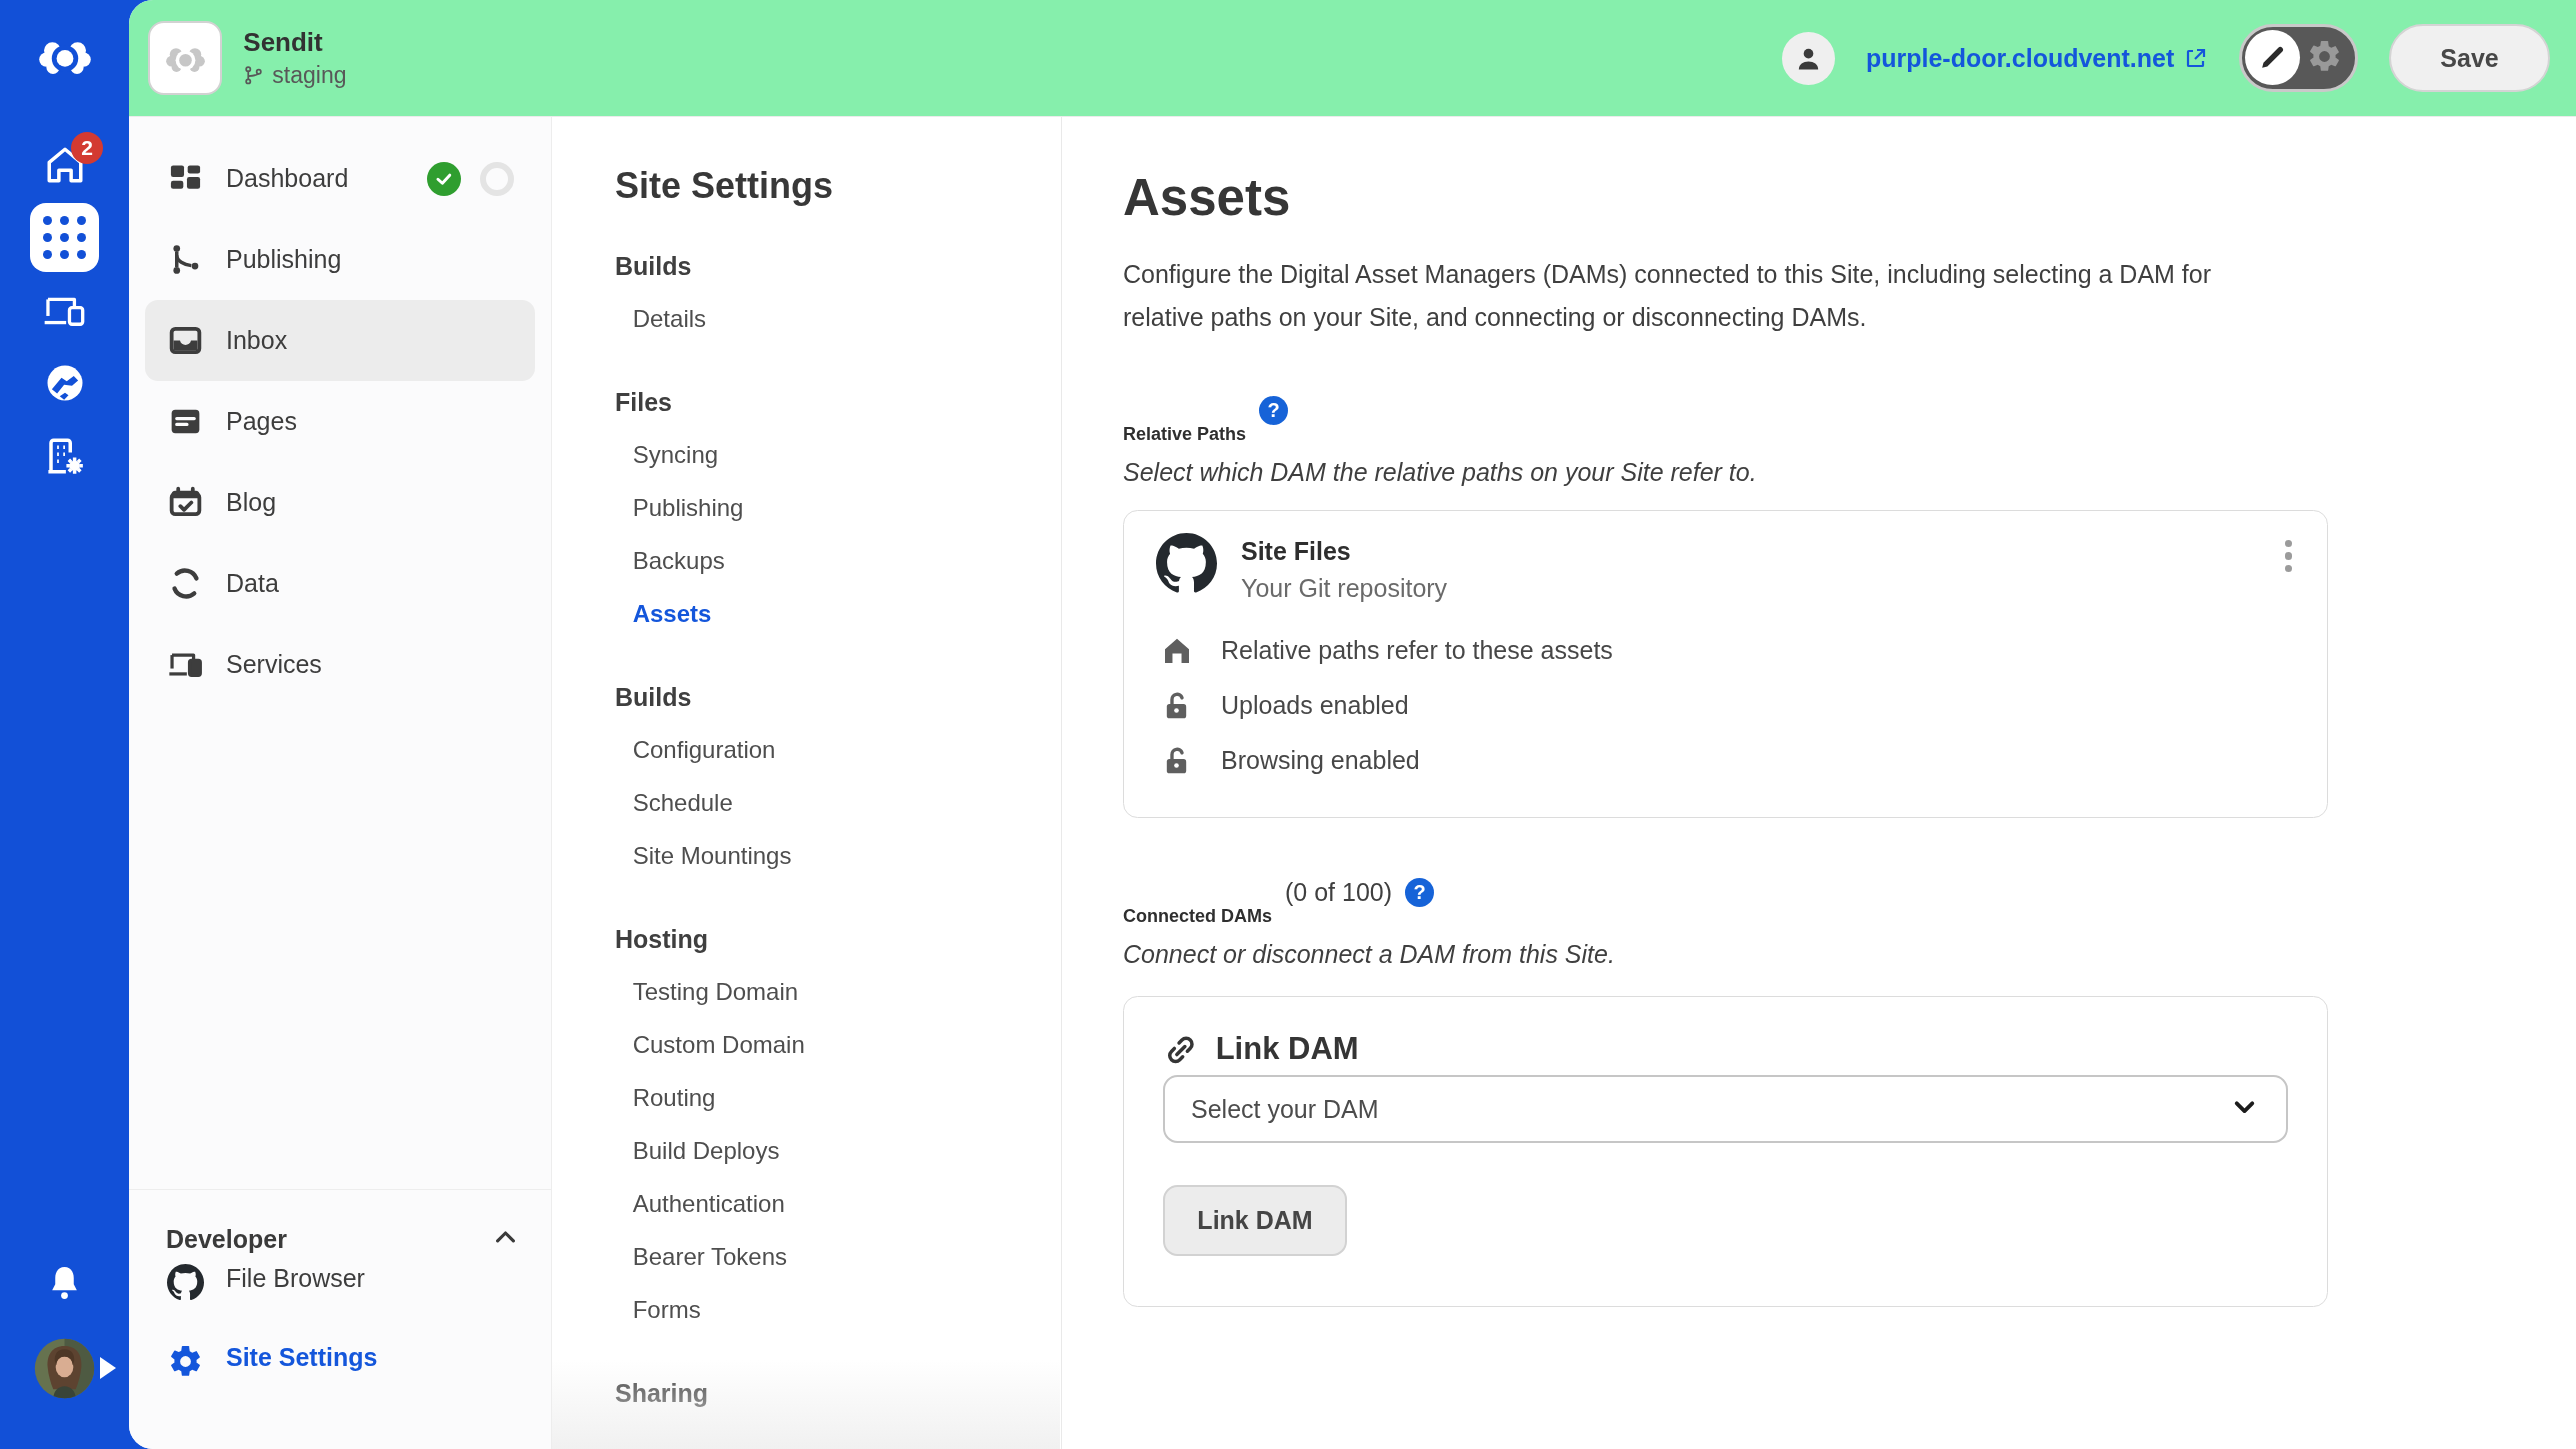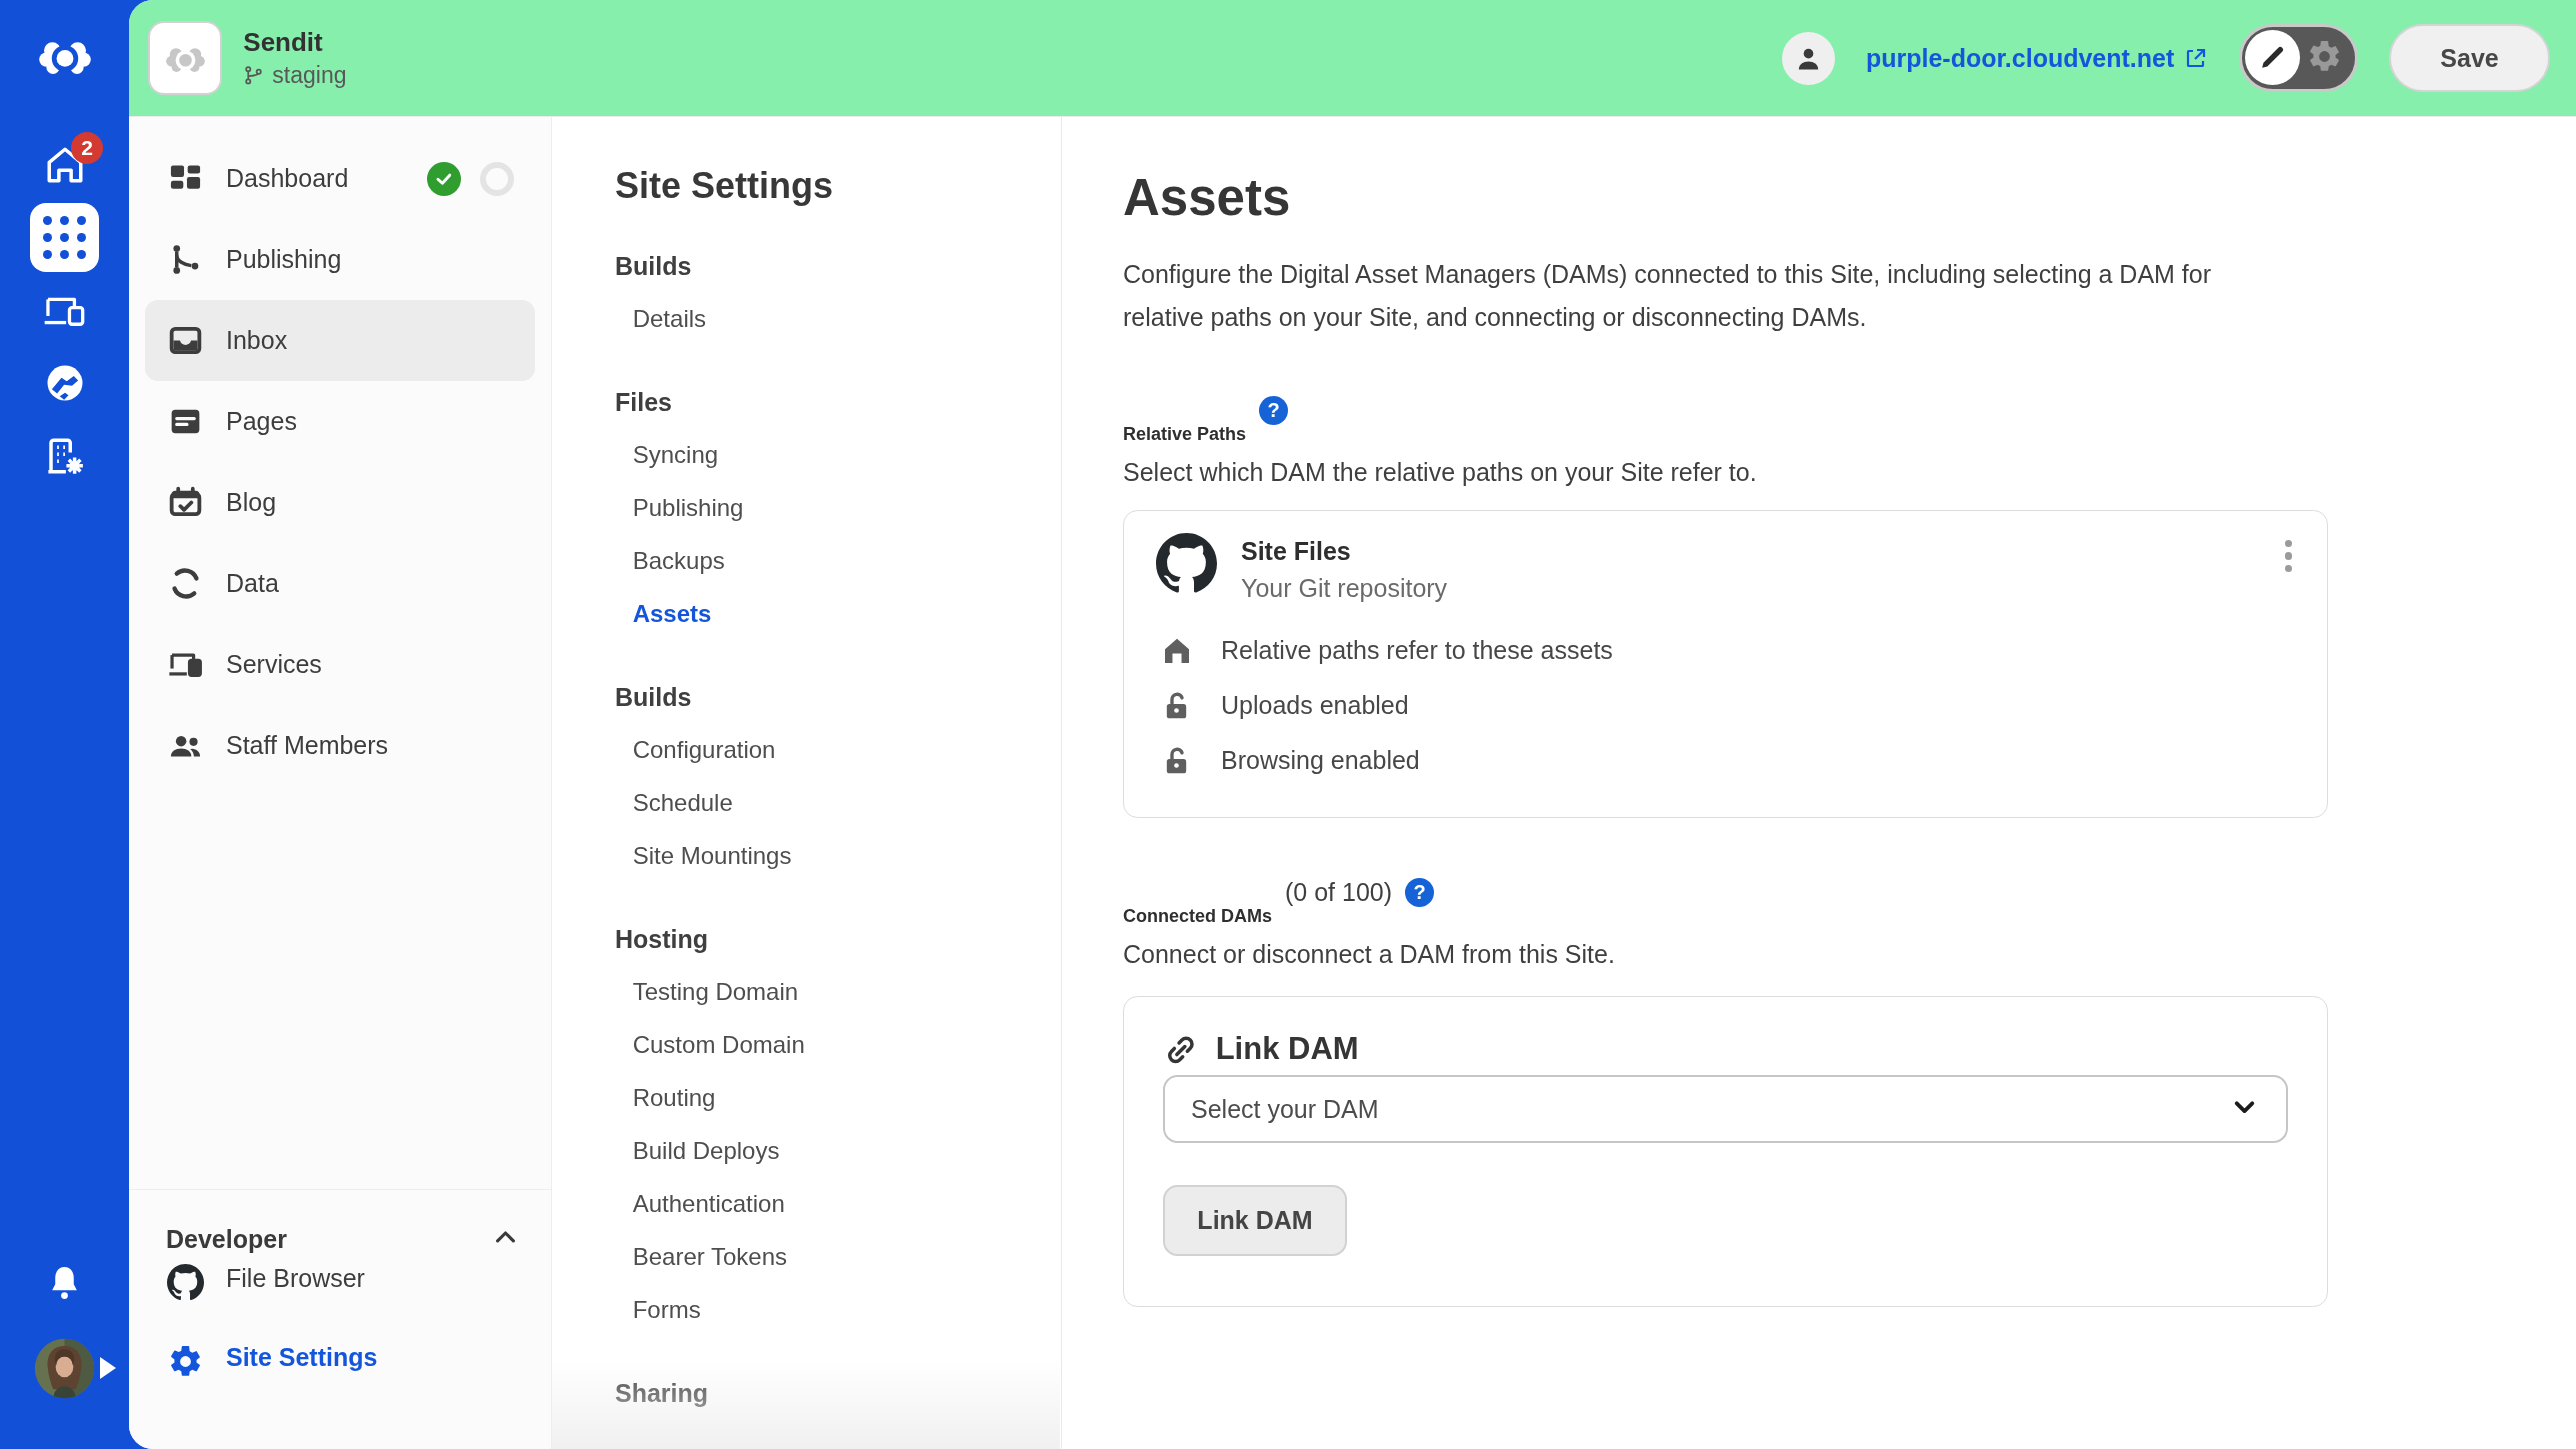--- a/index.html
+++ b/index.html
@@ -90,21 +90,21 @@
 
   
   .content{flex:1;background:#fff;padding:45px 0 0 61px;overflow:hidden;}
   .page-title{font-size:51px;font-weight:bold;color:#363636;line-height:72px;margin:0;}
   .intro{margin-top:19.3px;max-width:1167px;font-size:25px;line-height:43px;color:#3f3f3f;}
   .label-row{margin-top:37px;display:flex;align-items:center;gap:13px;}
   .bold-label{font-size:18px;font-weight:bold;color:#2f2f2f;margin-top:48px;}
   .normal-label{font-size:25px;color:#3f3f3f;}
   .help-dot{width:29px;height:29px;border-radius:50%;background:#1663d8;color:#fff;font-size:20px;
             font-weight:bold;display:flex;align-items:center;justify-content:center;cursor:pointer;}
-  .desc{margin-top:13px;font-size:25px;color:#3f3f3f;}
+  .desc{margin-top:13px;font-size:25px;color:#3f3f3f;font-style:italic;}
 
   .card{width:1205px;border:1.6px solid #dcdcdc;border-radius:14.5px;background:#fff;}
   .card1{margin-top:22.5px;padding:22.5px 0 29px;}
   .card1-head{display:flex;align-items:flex-start;padding:0 27px 0 32px;}
   .gh-badge{color:#24292e;}
   .card1-titles{margin-left:24px;}
   .card1-title{font-size:25px;font-weight:bold;color:#2e2e2e;line-height:37px;}
   .card1-sub{font-size:25px;color:#6a6a6a;line-height:37px;}
   .kebab{margin-left:auto;display:flex;flex-direction:column;gap:5.6px;padding:6.4px 8px;cursor:pointer;}
   .kebab i{width:7.2px;height:7.2px;border-radius:50%;background:#9b9b9b;}
@@ -374,31 +374,20 @@
             <svg width="35" height="35" viewBox="0 0 26 24" fill="none" stroke="currentColor" stroke-width="2.4" stroke-linejoin="round">
               <path d="M3 5h16v4"></path>
                 <path d="M1 19h13"></path>
                 <path d="M3 15v-10"></path>
               <rect x="16" y="9" width="8" height="11" rx="1.5" fill="currentColor"></rect>
             </svg>
           </span>
           <span class="nlabel">Services</span>
         </div>
 
-        <div class="nav-item">
-          <span class="nicon">
-            <svg width="35" height="35" viewBox="0 0 24 24" fill="currentColor">
-              <circle cx="9" cy="9" r="3.6"></circle>
-                <path d="M2 19.5c0-3.4 3.1-5.4 7-5.4s7 2 7 5.4z"></path>
-              <circle cx="17.5" cy="9.5" r="2.8"></circle>
-                <path d="M16.5 14.3c3 .2 5.5 2 5.5 5.2h-4.2c-.2-2.2-1-3.9-2.6-5z"></path>
-            </svg>
-          </span>
-          <span class="nlabel">Staff Members</span>
-        </div>
 
         <div class="dev-block">
           <div class="dev-head">
             <span class="dev-title">Developer</span>
             <span class="dev-chevron">
               <svg width="27" height="27" viewBox="0 0 24 24" fill="none" stroke="currentColor" stroke-width="2.8" stroke-linecap="round" stroke-linejoin="round">
                   <path d="M5 15l7-7 7 7"></path>
                 </svg>
             </span>
           </div>

